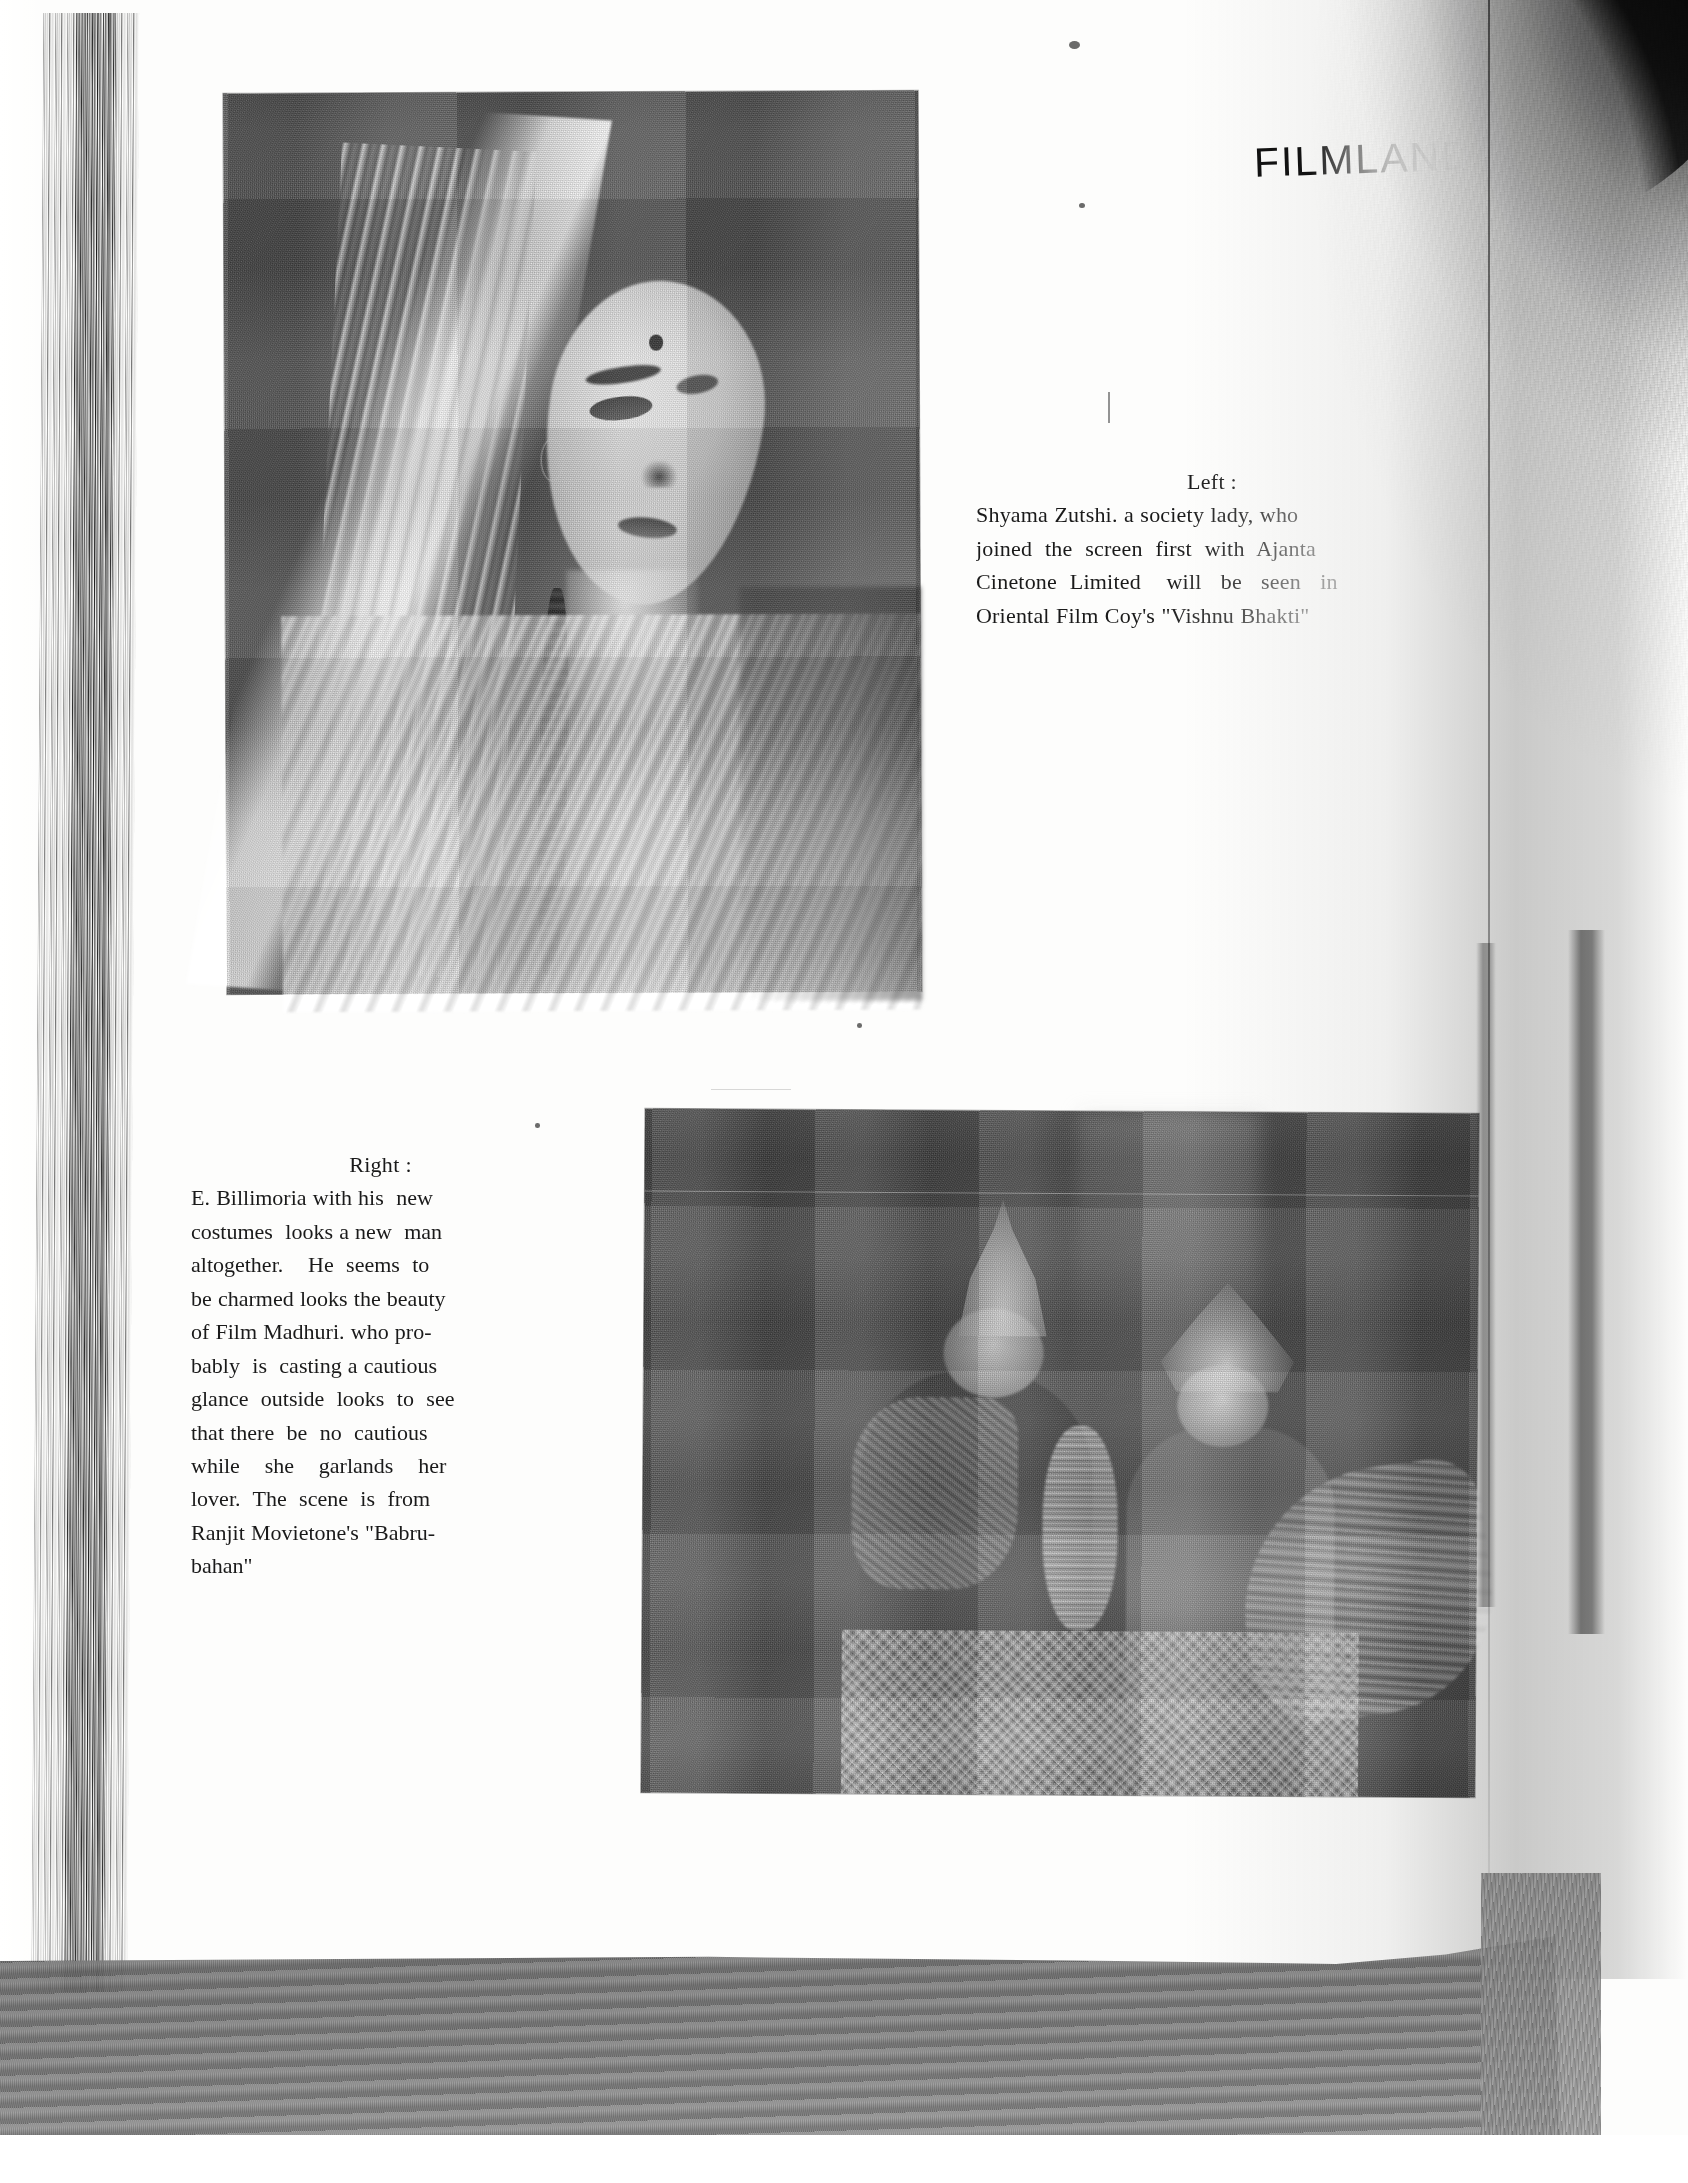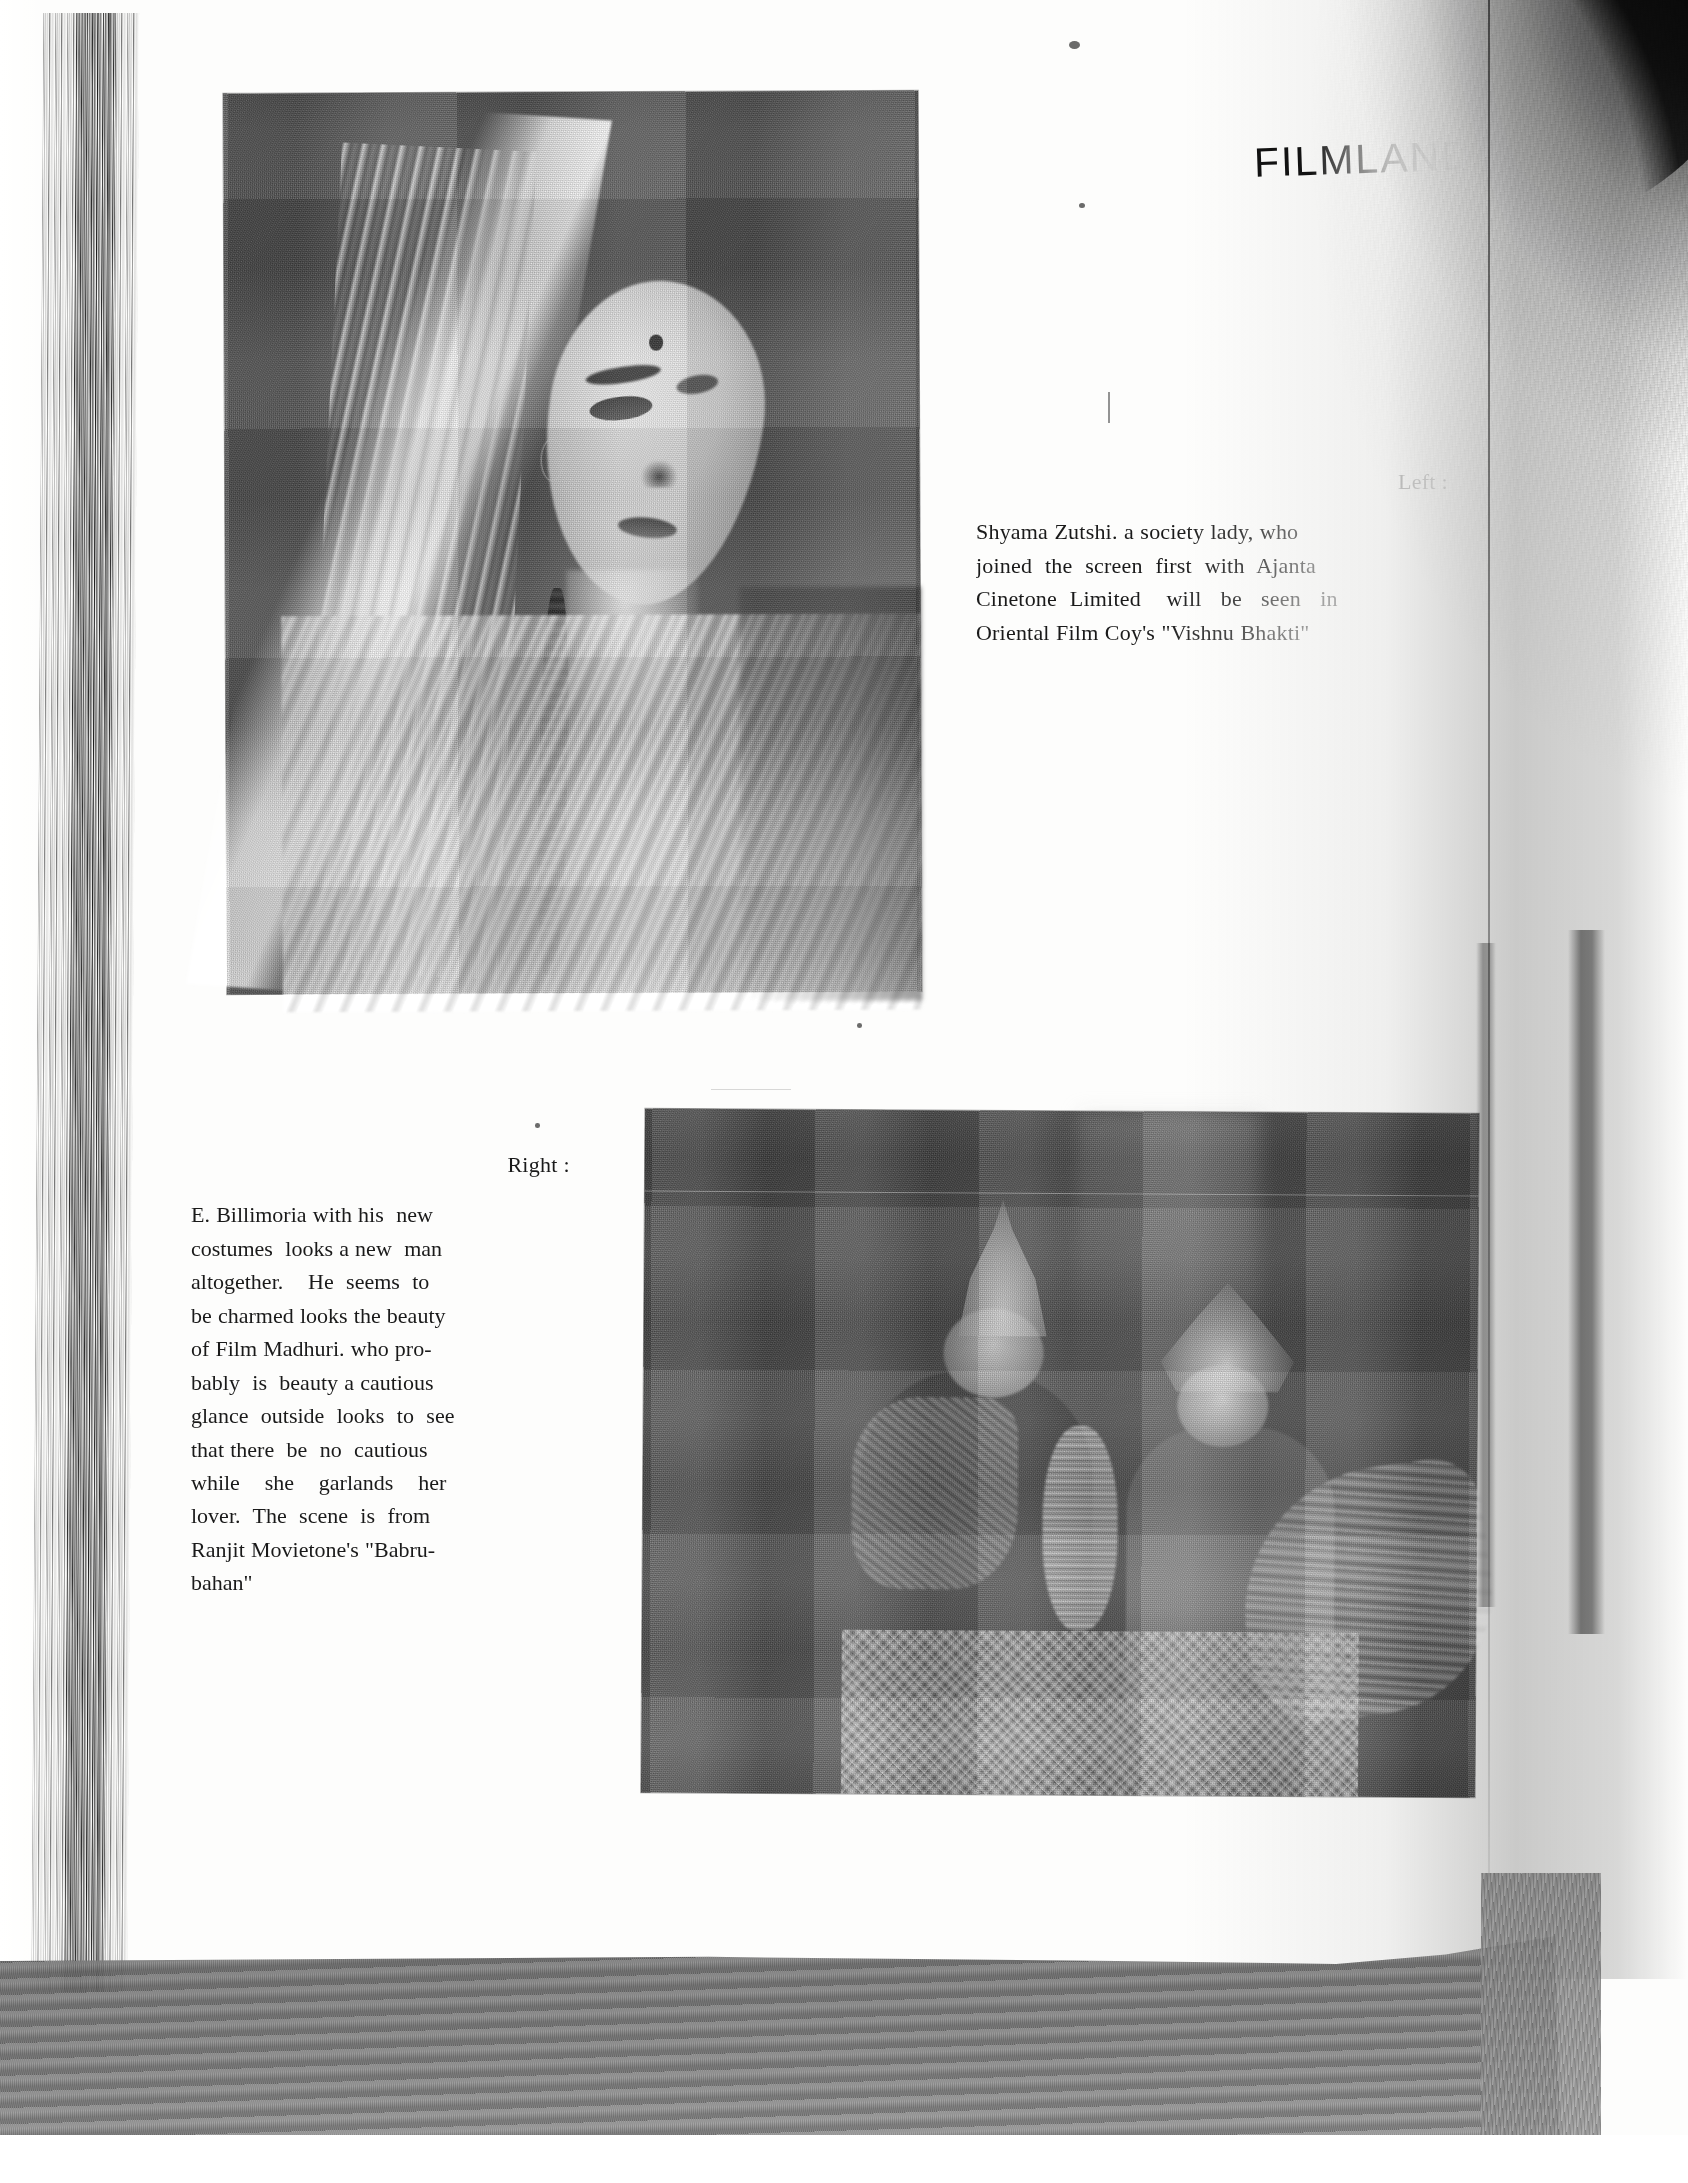--- a/index.html
+++ b/index.html
@@ -414,23 +414,23 @@
 
   
   .caption {
     position: absolute;
     font-family: "Liberation Serif", "DejaVu Serif", serif;
     color: #1a1a1a;
     line-height: 1.52;
   }
   .caption .cap-head {
     display: block;
-    text-align: right;
+    text-align: center;
     font-size: 22px;
-    margin-bottom: 17px;
+    margin-bottom: 0;
     letter-spacing: 0.3px;
   }
   .caption .cap-body {
     display: block;
     font-size: 22px;
     text-align: justify;
     text-align-last: left;
     word-spacing: 0.7px;
   }
   .caption .cap-body .ln {
@@ -520,21 +520,21 @@
   </div>
 
   <div class="caption" id="caption-right">
     <span class="cap-head">Right :</span>
     <span class="cap-body">
       <span class="ln">E. Billimoria with his  new</span>
       <span class="ln">costumes  looks a new  man</span>
       <span class="ln">altogether.    He  seems  to</span>
       <span class="ln">be charmed looks the beauty</span>
       <span class="ln">of Film Madhuri. who pro-</span>
-      <span class="ln">bably  is  beauty a cautious</span>
+      <span class="ln">bably  is  casting a cautious</span>
       <span class="ln">glance  outside  looks  to  see</span>
       <span class="ln">that there  be  no  cautious</span>
       <span class="ln">while    she    garlands    her</span>
       <span class="ln">lover.  The  scene  is  from</span>
       <span class="ln">Ranjit Movietone's "Babru-</span>
       <span class="ln">bahan"</span>
     </span>
   </div>
 
   <div class="top-curve"></div>

